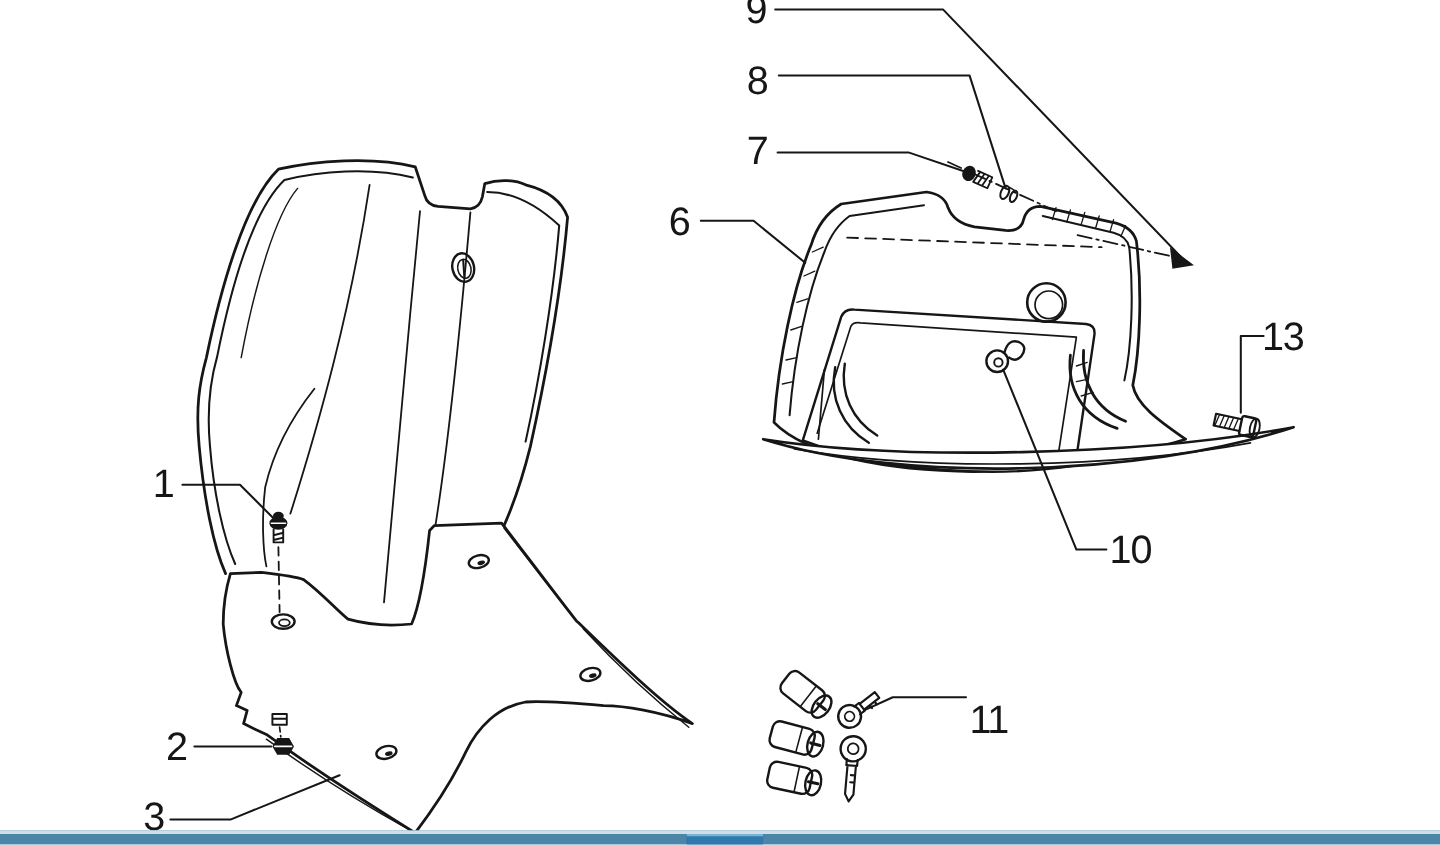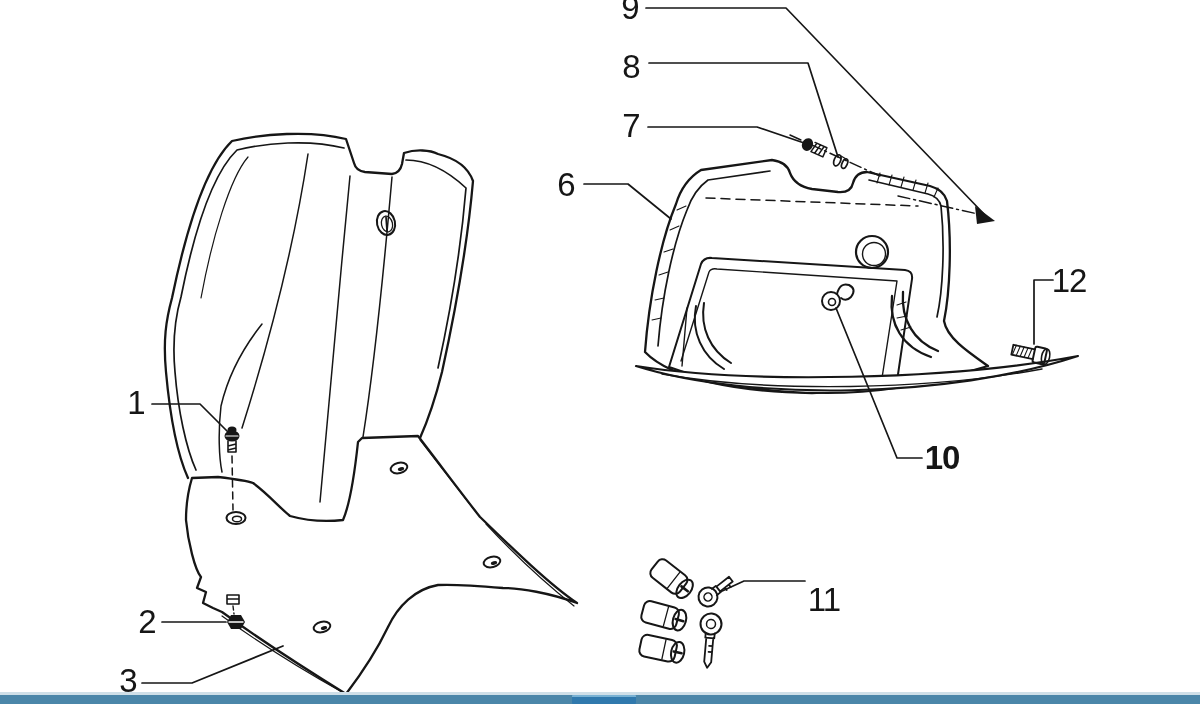--- a/index.html
+++ b/index.html
@@ -188,21 +188,21 @@
     </g>
   </svg>
 
   <div class="callout" style="left:136px;top:404px;">1</div>
   <div class="callout" style="left:147px;top:623px;">2</div>
   <div class="callout" style="left:128px;top:682px;">3</div>
   <div class="callout" style="left:566px;top:186px;">6</div>
   <div class="callout" style="left:631px;top:127px;">7</div>
   <div class="callout" style="left:631px;top:68px;">8</div>
   <div class="callout" style="left:630px;top:9px;">9</div>
-  <div class="callout" style="left:942px;top:459px;font-weight:bold;">10</div>
+  <div class="callout" style="left:942px;top:459px;">10</div>
   <div class="callout" style="left:824px;top:601px;">11</div>
-  <div class="callout" style="left:1069px;top:282px;">12</div>
+  <div class="callout" style="left:1069px;top:282px;">13</div>
 
   <div class="bottom-bar">
     <div class="bottom-bar-thumb"></div>
   </div>
 
 </div>
 
 </body></html>

